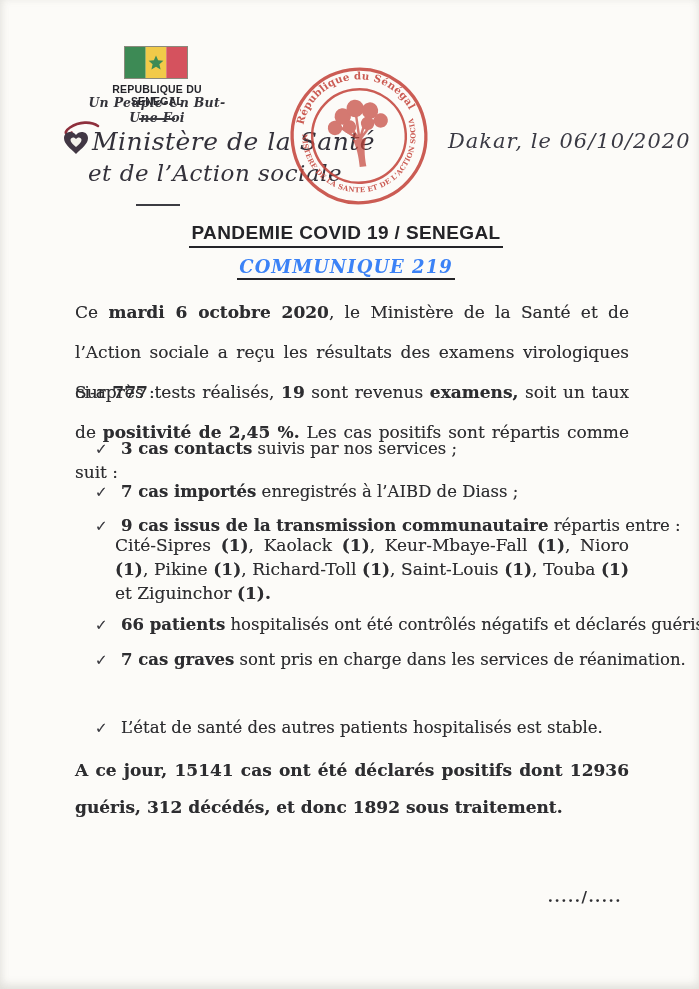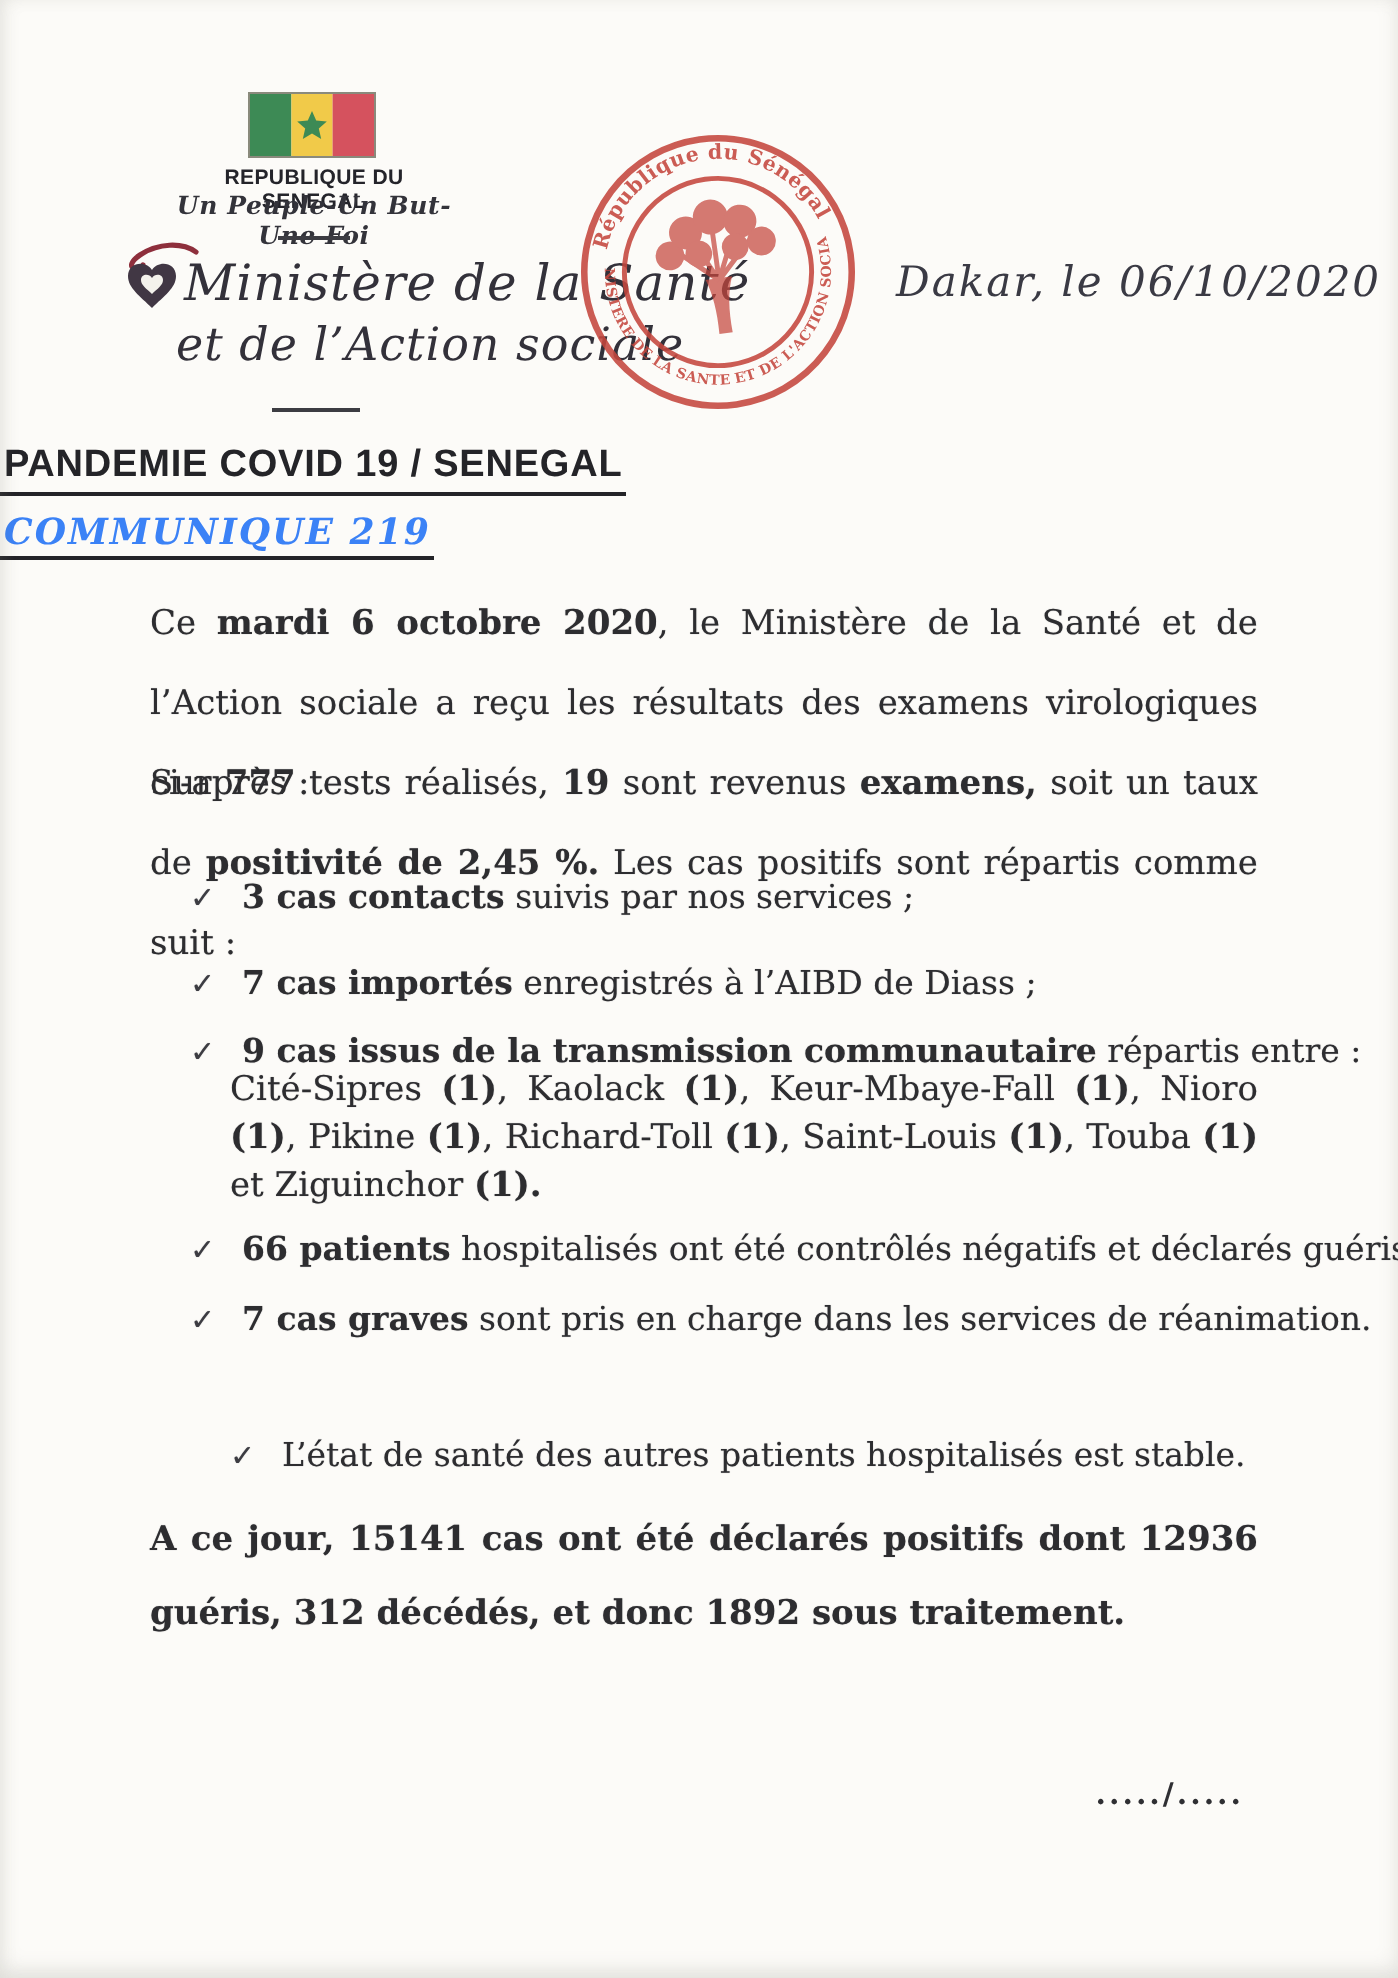--- a/index.html
+++ b/index.html
@@ -36,21 +36,21 @@
   
   .title-main{
     font-family:"Liberation Sans", sans-serif; font-weight:bold; font-size:19px;
     letter-spacing:.4px; color:#242428; border-bottom:2.5px solid #242428;
     display:inline-block; padding:0 2px 2px 2px;
   }
   .title-sub{
     font-weight:bold; font-style:italic; font-size:18px; letter-spacing:1px;
     color:#3b82f6; border-bottom:2.5px solid #242428; display:inline-block; padding:0 2px 1px 2px;
   }
-  .center{ width:692px; text-align:left; }
+  .center{ width:692px; text-align:center; }
   
   .para{
     left:75px; width:554px; font-size:17px; line-height:40px;
     text-align:justify; text-shadow:0 0 .5px rgba(40,40,45,.45);
   }
   .b{ font-weight:bold; }
   .bullet-row{
     left:95px; width:534px; font-size:16.5px; line-height:24px;
     text-shadow:0 0 .5px rgba(40,40,45,.45); white-space:nowrap;
   }
@@ -150,21 +150,21 @@
   </div>
 
   <p class="abs cities" style="top:533px; margin:0;"><span>Cité-Sipres </span><span class="b">(1)</span><span>, Kaolack </span><span class="b">(1)</span><span>, Keur-Mbaye-Fall </span><span class="b">(1)</span><span>, Nioro </span><span class="b">(1)</span><span>, Pikine </span><span class="b">(1)</span><span>, Richard-Toll </span><span class="b">(1)</span><span>, Saint-Louis </span><span class="b">(1)</span><span>, Touba </span><span class="b">(1)</span><span> et Ziguinchor </span><span class="b">(1).</span></p>
 
   <div class="abs bullet-row" style="top:613px;">
     <span class="check">✓</span><span><span class="b">66 patients</span><span> hospitalisés ont été contrôlés négatifs et déclarés guéris.</span></span>
   </div>
   <div class="abs bullet-row" style="top:648px;">
     <span class="check">✓</span><span><span class="b">7 cas graves</span><span> sont pris en charge dans les services de réanimation.</span></span>
   </div>
-  <div class="abs bullet-row" style="top:716px;margin-left:20px;">
+  <div class="abs bullet-row" style="top:716px;">
     <span class="check">✓</span><span><span>L’état de santé des autres patients hospitalisés est stable.</span></span>
   </div>
 
   <p class="abs para final" style="top:752px; margin:0;"><span class="b">A ce jour, 15141 cas ont été déclarés positifs dont 12936 guéris, 312 décédés, et donc 1892 sous traitement.</span></p>
 
   <div class="abs pagination" style="top:888px; right:77px;">...../.....</div>
 
 </div>
 
 </body></html>

